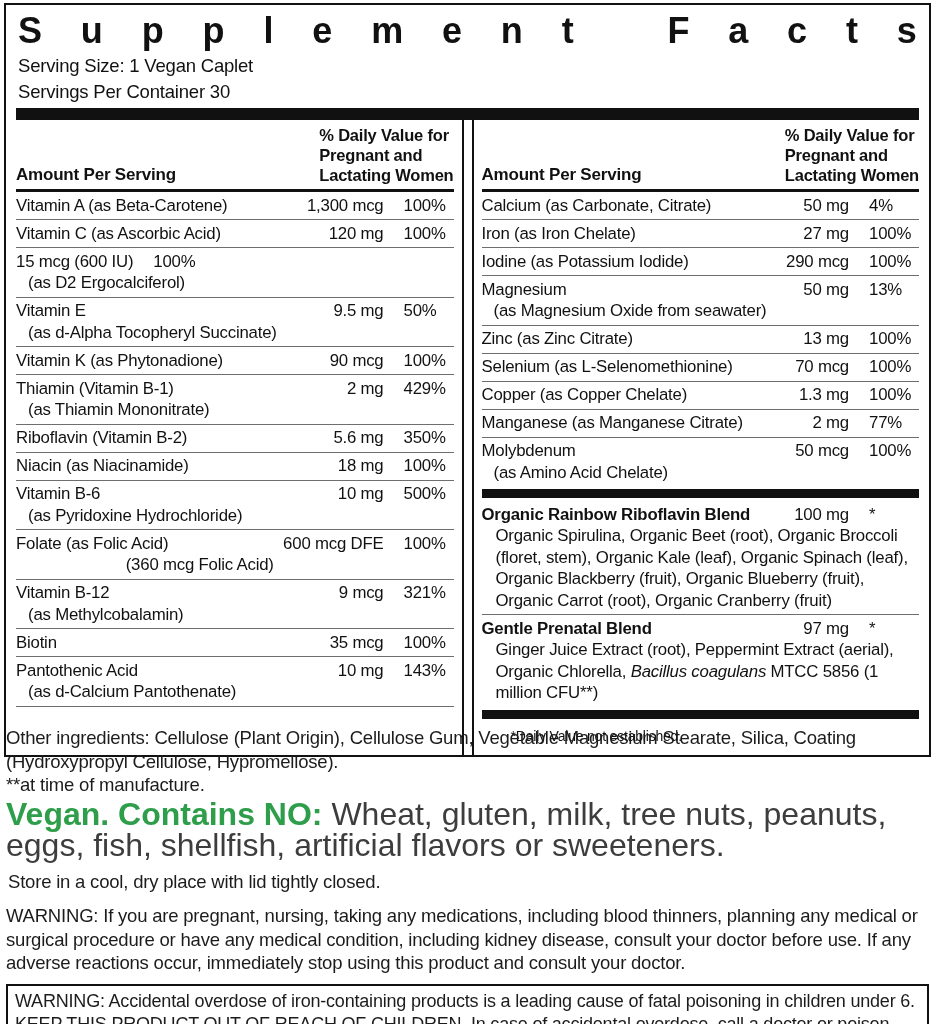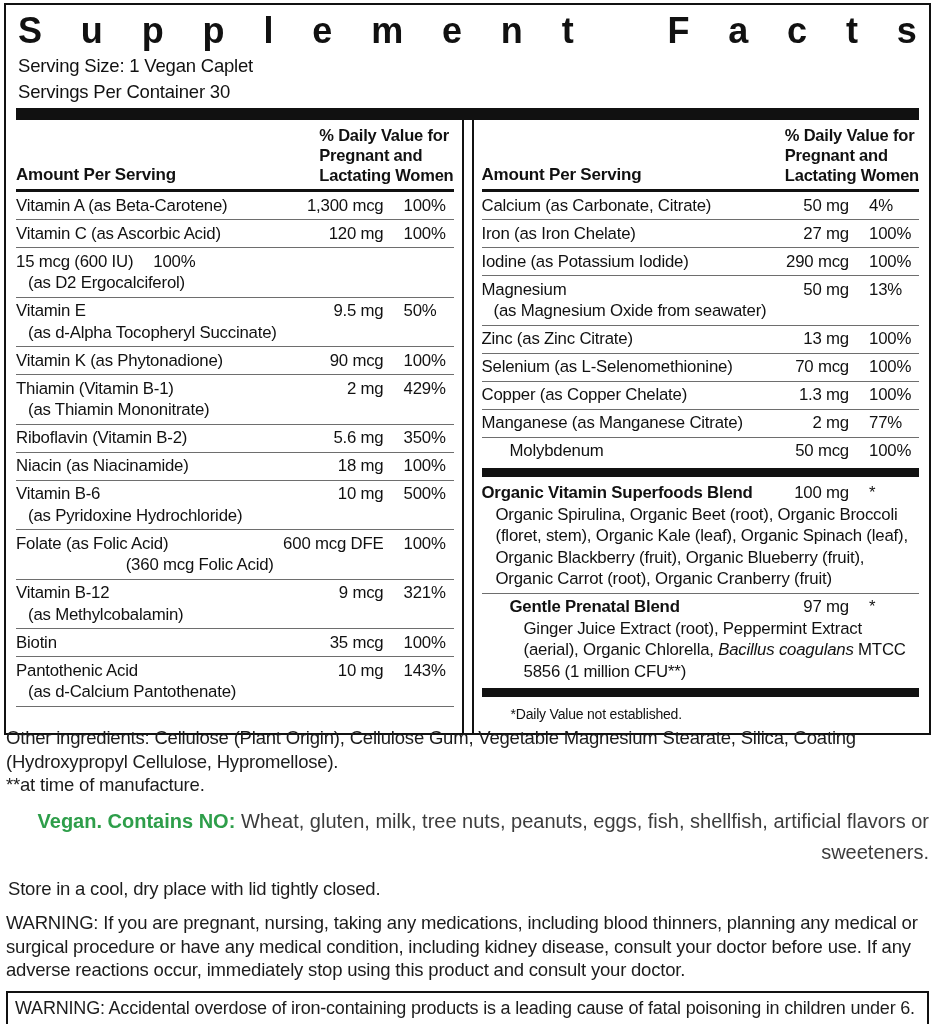--- a/index.html
+++ b/index.html
@@ -33,37 +33,37 @@
   .col.right { border-left:2px solid #111;  padding-left:8px; margin-left:8px; }
   .colhead {
     display:flex; justify-content:space-between; align-items:flex-end;
     padding:5px 0 4px 0;
     border-bottom:3.5px solid #111;
   }
   .aps { font-weight:bold; font-size:17px; line-height:20px;margin-top:24px; }
   .dvh { font-weight:bold; font-size:16.5px; line-height:20px; text-align:left; white-space:pre-line; }
   
   .row { padding:2.5px 0 3px 0; border-bottom:1.6px solid #6e6e6e; font-size:16.8px; line-height:21.5px; }
-  .row.nob { border-bottom:none;margin-left:28px; }
+  .row.nob { border-bottom:none; }
   .line1 { display:flex; align-items:flex-start; }
   .nm { flex:1 1 auto; }
   .blend .nm { font-weight:bold; }
   .amt { text-align:right; white-space:nowrap; margin-right:20px; }
   .dvv { width:50px; text-align:left; white-space:nowrap; }
   .nm2 { padding-left:12px; }
   .amt2 { text-align:center; padding-right:70px; }
   .sub { padding-left:14px; }
   .it { font-style:italic; }
   .thickbar { height:9px; background:#111; margin:3px 0; }
   .footnote { padding:4px 0 2px 0; font-size:14px; line-height:21px;margin-left:29px; }
   
   .footer { position:absolute; left:6px; top:726px; width:923px; font-size:18.5px; line-height:23.5px; color:#1c1c1c; }
   .oi { margin-bottom:0; }
-  .mfg { margin-bottom:9px; }
-  .vegan { font-size:20px; line-height:31px; color:#3d3d3d; letter-spacing:0; margin-bottom:9px;text-align:right; }
+  .mfg { margin-bottom:2px; }
+  .vegan { font-size:32px; line-height:31px; color:#3d3d3d; letter-spacing:0; margin-bottom:9px; }
   .vegan-label { color:#2e9e4a; font-weight:bold; }
   .storage { margin-bottom:11px; padding-left:2px; }
   .warn1 { margin-bottom:9px; }
   .b { font-weight:normal; }
   .warnbox {
     border:2.5px solid #111;
     padding:4px 7px 5px 7px;
     font-size:18px; line-height:23px;
   }
 </style>
@@ -264,25 +264,26 @@
               <span class="amt">2 mg</span>
               <span class="dvv">77%</span>
             </div>
           </div>
           <div class="row nob">
             <div class="line1">
               <span class="nm">Molybdenum</span>
               <span class="amt">50 mcg</span>
               <span class="dvv">100%</span>
             </div>
+            <div class="nm2">(as Amino Acid Chelate)</div>
           </div>
           <div class="thickbar"></div>
           <div class="row blend">
             <div class="line1">
-              <span class="nm">Organic Vitamin Superfoods Blend</span>
+              <span class="nm">Organic Rainbow Riboflavin Blend</span>
               <span class="amt">100 mg</span>
               <span class="dvv">*</span>
             </div>
             <div class="sub"><span>Organic Spirulina, Organic Beet (root), Organic Broccoli (floret, stem), Organic Kale (leaf), Organic Spinach (leaf), Organic Blackberry (fruit), Organic Blueberry (fruit), Organic Carrot (root), Organic Cranberry (fruit)</span></div>
           </div>
           <div class="row blend nob">
             <div class="line1">
               <span class="nm">Gentle Prenatal Blend</span>
               <span class="amt">97 mg</span>
               <span class="dvv">*</span>

